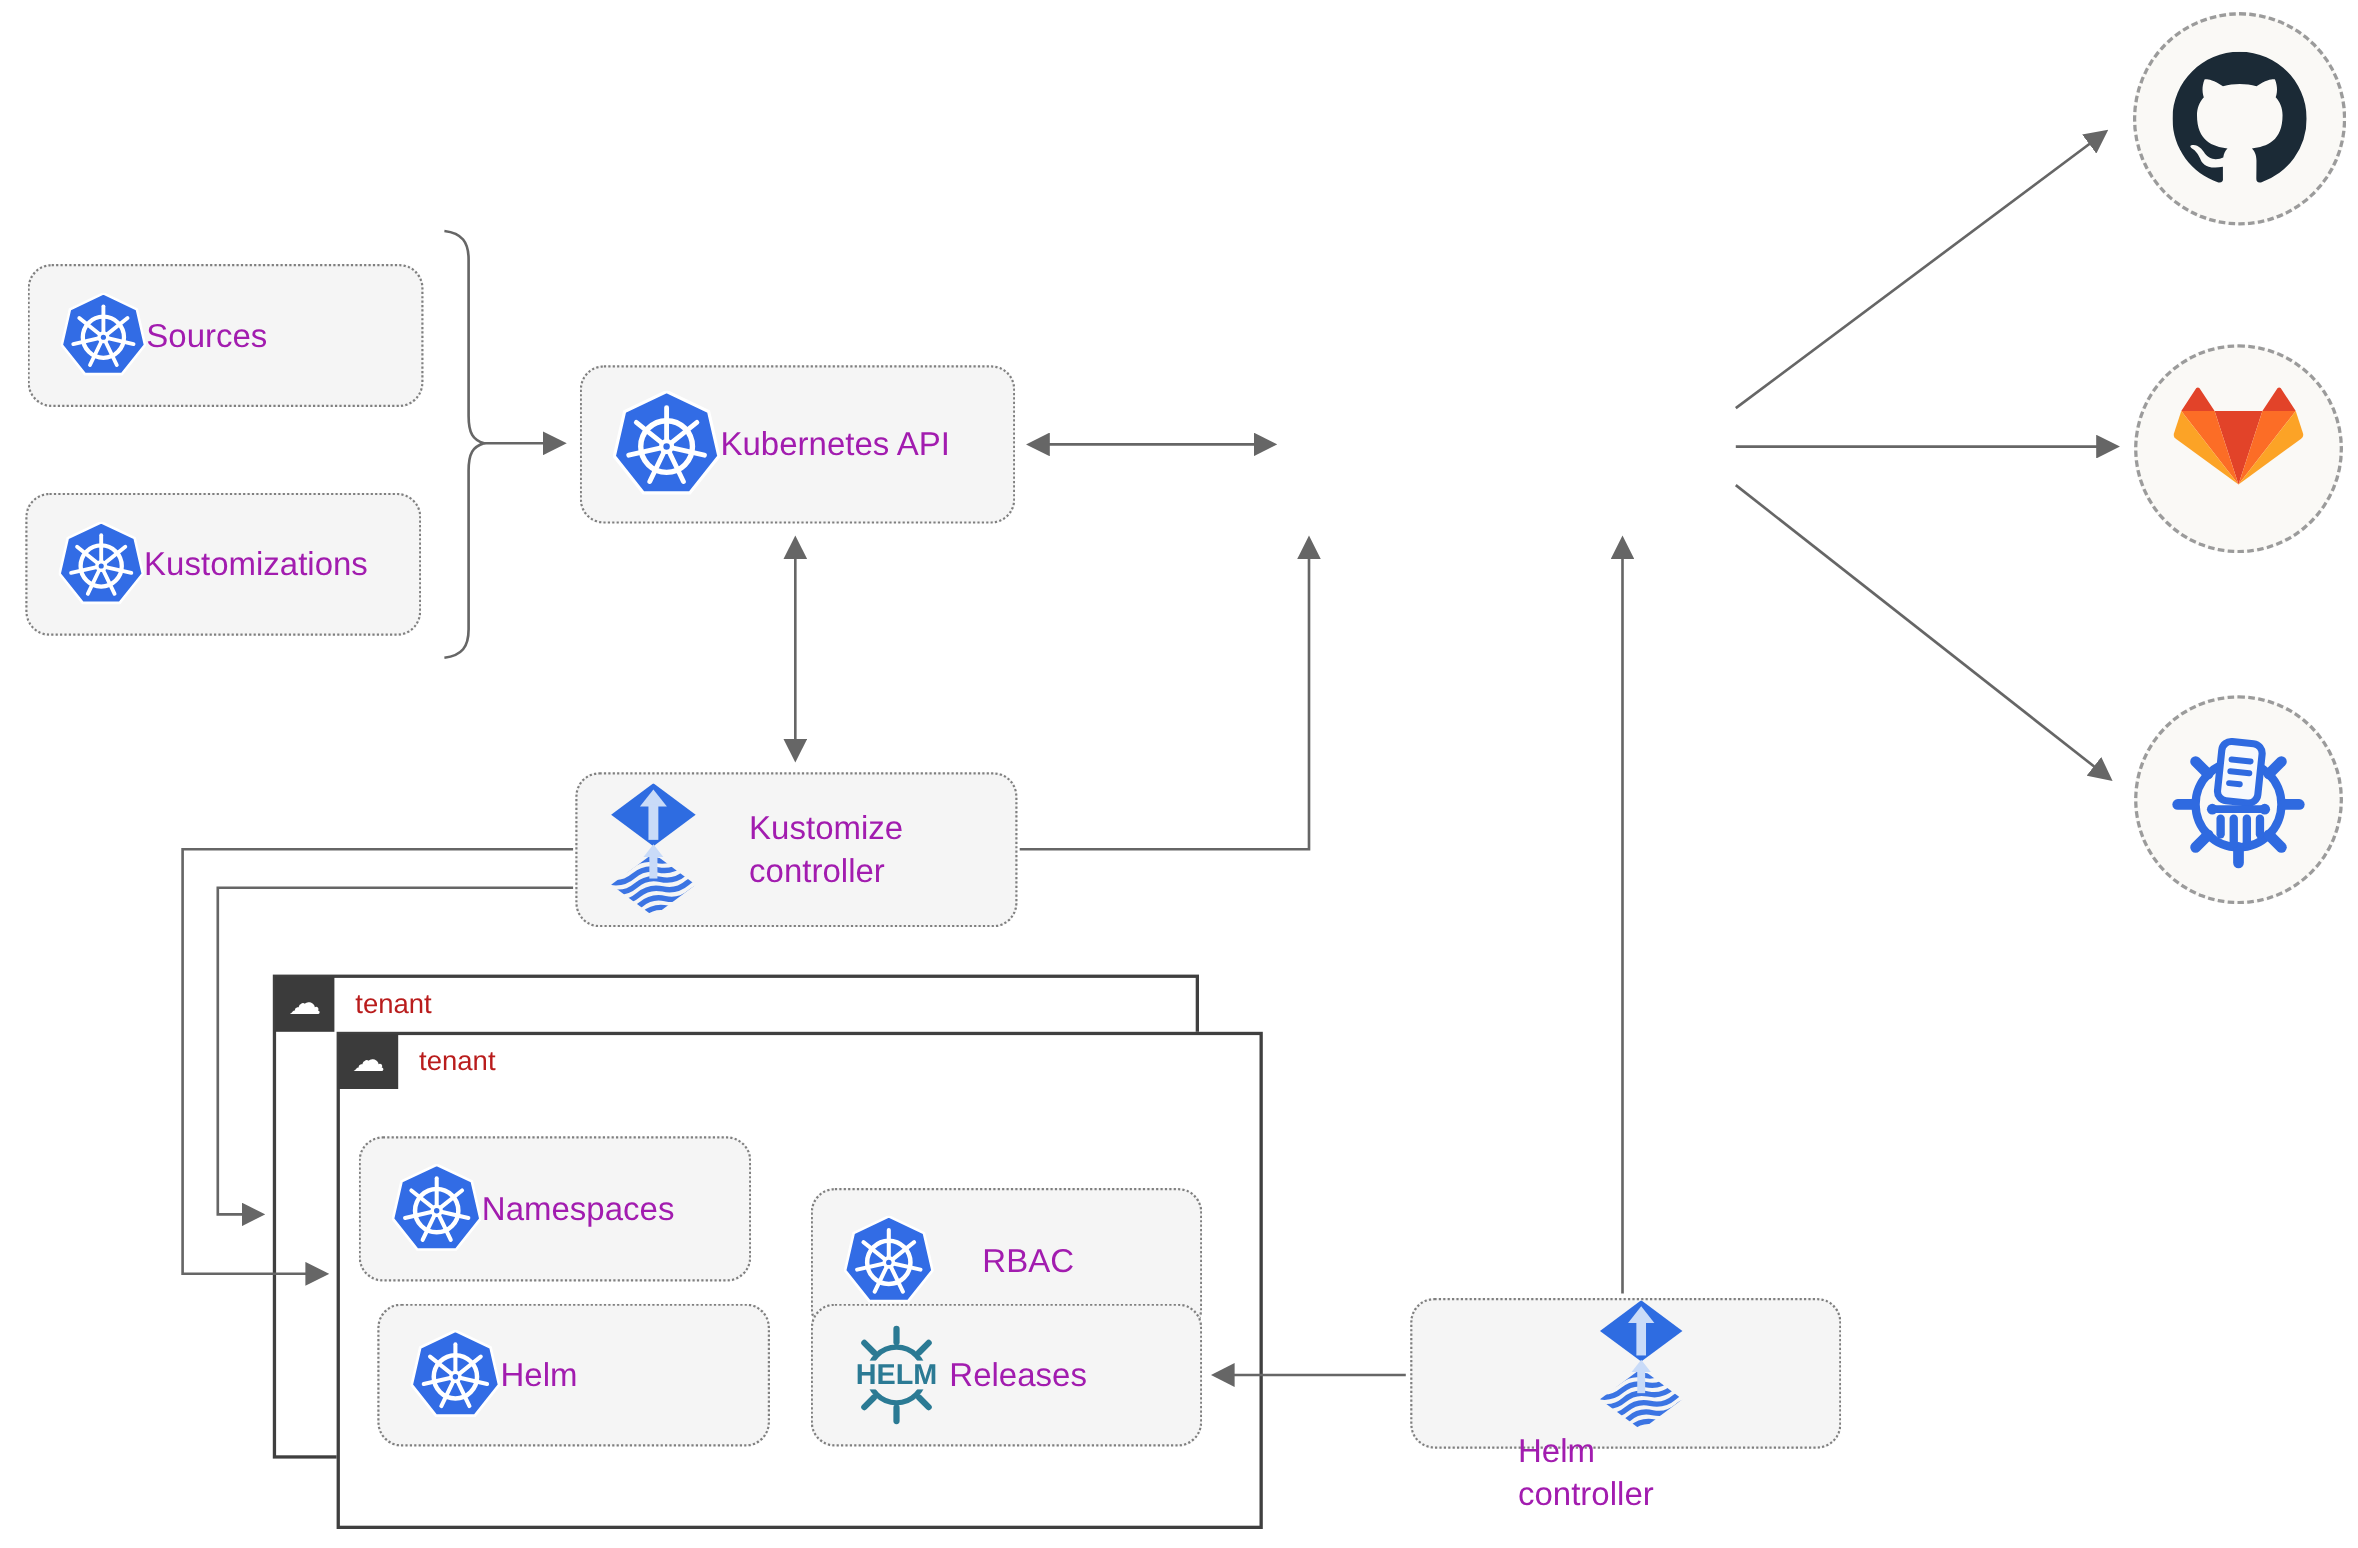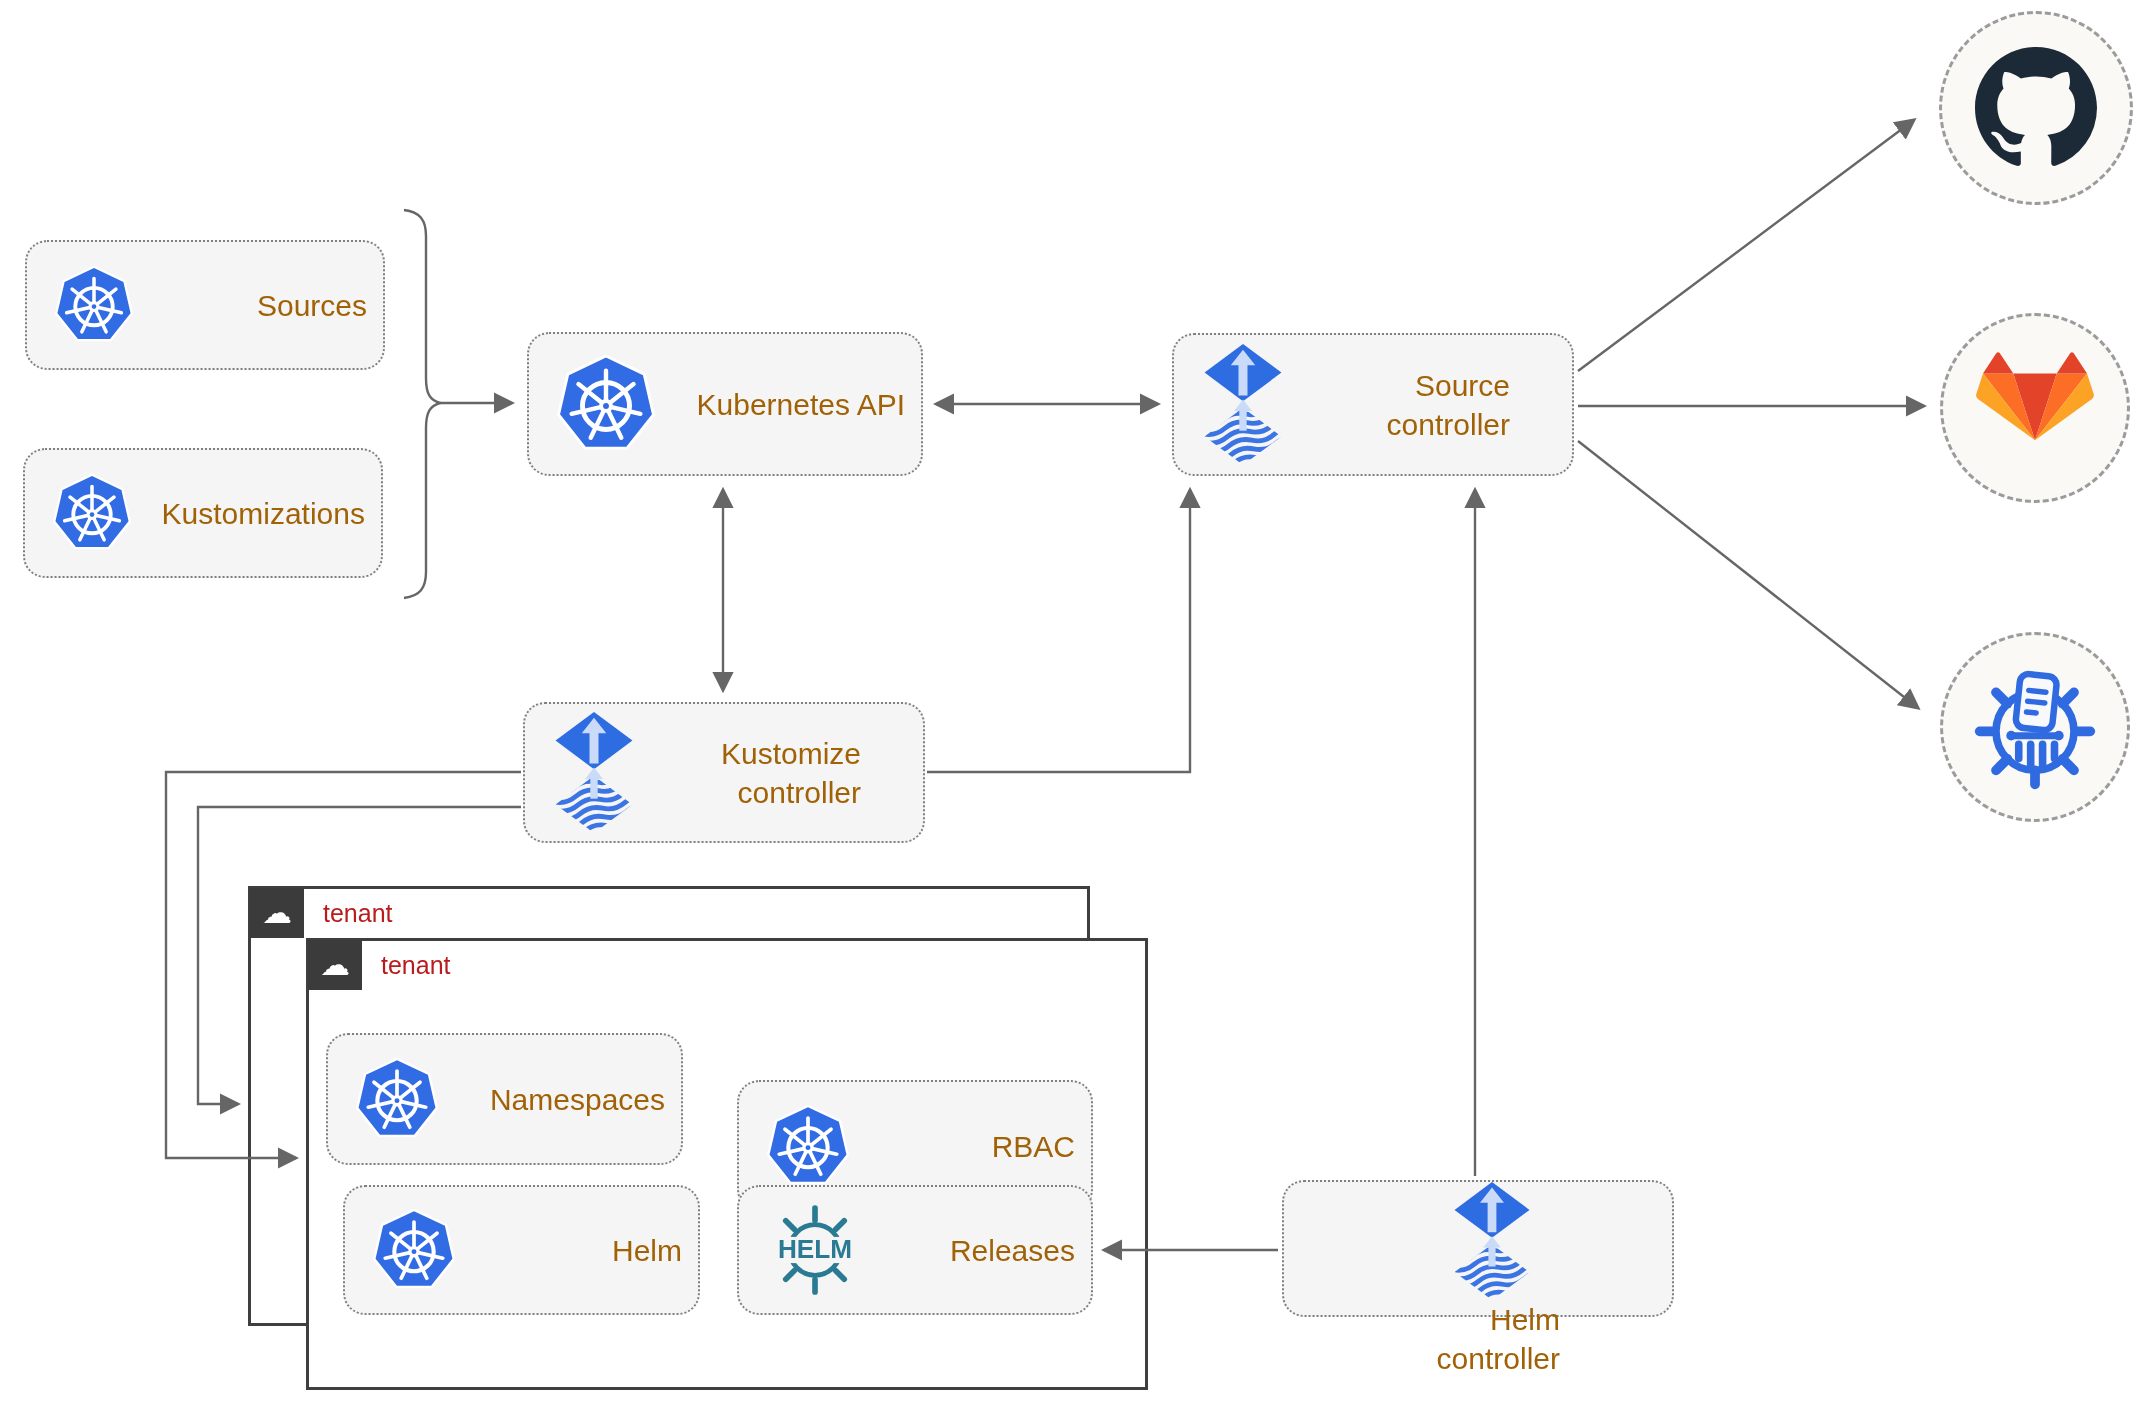--- a/index.html
+++ b/index.html
@@ -7,21 +7,21 @@
     position:relative;width:2144px;height:1407px;background:#ffffff;overflow:hidden;
     font-family:"Liberation Sans","DejaVu Sans",sans-serif;color:#0b0b0b;
   }
   .node{
     position:absolute;display:flex;align-items:center;
     background:#f5f5f5;border:2px dotted #7f7f7f;border-radius:22px;
     box-sizing:border-box;
   }
   .node .icon{margin-left:28px;flex:0 0 auto;display:flex;align-items:flex-end;}
   .node .label{
-    flex:1;text-align:right;font-size:30px;line-height:1.3;color:#a16207;
+    flex:1;text-align:left;font-size:30px;line-height:1.3;color:#a21caf;
     padding-right:16px;
   }
   .node .label.narrow{max-width:180px;margin:0 auto;}
   .tenant{
     position:absolute;background:#ffffff;border:3px solid #3f3f3f;box-sizing:border-box;
   }
   .tenant .hdr{
     position:absolute;left:-1px;top:-1px;width:54px;height:50px;background:#3b3b3b;
     display:flex;align-items:center;justify-content:center;
   }
@@ -123,28 +123,20 @@
 
   <div class="node" style="left:527px;top:332px;width:396px;height:144px;">
     <span class="icon">
       <svg width="98" height="98">
           <use href="#sym-k8s"></use>
         </svg>
     </span>
     <span class="label">Kubernetes API</span>
   </div>
 
-  <div class="node" style="left:1172px;top:333px;width:402px;height:143px;">
-    <span class="icon">
-      <svg width="82" height="121">
-          <use href="#sym-flux"></use>
-        </svg>
-    </span>
-    <span class="label narrow">Source controller</span>
-  </div>
 
   <div class="node" style="left:523px;top:702px;width:402px;height:141px;">
     <span class="icon">
       <svg width="82" height="121">
           <use href="#sym-flux"></use>
         </svg>
     </span>
     <span class="label narrow">Kustomize controller</span>
   </div>
 

